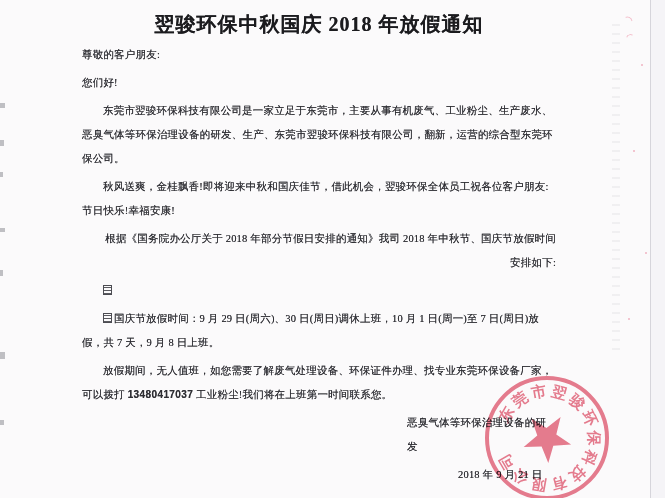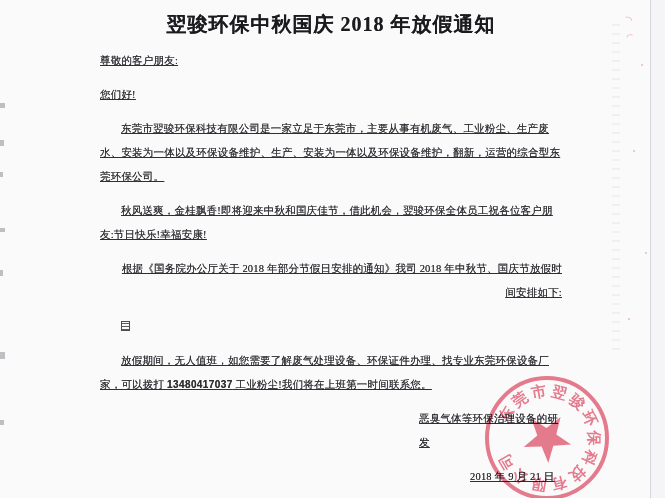--- a/index.html
+++ b/index.html
@@ -18,31 +18,30 @@
   .paper-edge-strip { position:absolute; left:651px; top:0; width:14px; height:498px; background:#f5f4f7; }
   .grain { position:absolute; left:612px; top:20px; width:8px; height:330px;
     background:repeating-linear-gradient(0deg, rgba(150,150,158,.18) 0 2px, transparent 2px 9px);
     opacity:.6; }
   .squiggle { position:absolute; border:1px solid rgba(238,150,170,.55); border-color:rgba(238,150,170,.55) transparent transparent transparent; border-radius:50%; }
   .sq1 { left:620px; top:16px; width:10px; height:14px; transform:rotate(30deg); }
   .sq2 { left:626px; top:34px; width:8px; height:10px; transform:rotate(-20deg); }
   .pink-dot { position:absolute; width:2px; height:2px; border-radius:50%; background:#f0b3c2; }
   .edge-mark { position:absolute; left:0; background:#8e8e96; opacity:.55; }
 
-  .content { position:absolute; left:90px; top:0; width:482px; }
+  .content { position:absolute; left:78px; top:0; width:482px; }
   .doc-title {
     font-size:20px; line-height:29px; font-weight:bold; text-align:center;
     letter-spacing:1px; color:#1b1b1e; margin-top:10px;
     text-shadow:0 0 .5px rgba(20,20,25,.75);
   }
   .content p {
-    font-size:10.5px; line-height:24px; margin:10px;
+    font-size:10.5px; line-height:24px; margin:4px;
     white-space:pre-wrap; letter-spacing:.2px;
     text-shadow:0 0 .55px rgba(45,45,52,.8);
-    text-decoration:underline;
   }
   .indent { text-indent:2em; }
   .mt11 { margin-top:11px; } .mt8 { margin-top:8px; } .mt7 { margin-top:7px; }
   .mt6 { margin-top:6px; } .mt5 { margin-top:5px;text-align:right; } .mt1 { margin-top:1px; } .mt0 { margin-top:0; }
   .sig-company { margin-left:329px !important; }
   .sig-date { margin-left:380px !important; }
   .wingding-box {
     display:inline-block; width:7px; height:8px; margin-right:2px;
     border:1px solid #4c4c52; vertical-align:-1px;
     background:repeating-linear-gradient(0deg,#5a5a60 0 1px,transparent 1px 3px);
@@ -58,26 +57,27 @@
 <body>
 
 <div class="page">
 
   <div class="content">
     <div class="doc-title">翌骏环保中秋国庆 2018 年放假通知</div>
 
     <p class="mt11">尊敬的客户朋友:</p>
     <p class="mt6">您们好!</p>
 
-    <p class="indent mt7">东莞市翌骏环保科技有限公司是一家立足于东莞市，主要从事有机废气、工业粉尘、生产废水、安装为一体以及环保设备维护、生产、安装为一体以及环保设备维护，翻新，运营的综合型东莞环保公司。</p>
+    <p class="indent mt7">东莞市翌骏环保科技有限公司是一家立足于东莞市，主要从事有机废气、工业粉尘、生产废水、恶臭气体等环保治理设备的研发、生产、东莞市翌骏环保科技有限公司，翻新，运营的综合型东莞环保公司。</p>
     <p class="indent mt6">秋风送爽，金桂飘香!即将迎来中秋和国庆佳节，借此机会，翌骏环保全体员工祝各位客户朋友:节日快乐!幸福安康!</p>
     <p class="indent mt5">根据《国务院办公厅关于 2018 年部分节假日安排的通知》我司 2018 年中秋节、国庆节放假时间安排如下:</p>
 
     <p class="indent mt0"><span class="wingding-box"></span></p>
 
+    <p class="indent mt8"><span class="wingding-box"></span><span>国庆节放假时间：9 月 29 日(周六)、30 日(周日)调休上班，10 月 1 日(周一)至 7 日(周日)放假，共 7 天，9 月 8 日上班。</span></p>
 
     <p class="indent mt0"><span>放假期间，无人值班，如您需要了解废气处理设备、环保证件办理、找专业东莞环保设备厂家，可以拨打 </span><span class="phone">13480417037</span><span> 工业粉尘!我们将在上班第一时间联系您。</span></p>
 
 
     <p class="mt11 sig-company">恶臭气体等环保治理设备的研发</p>
     <p class="mt11 sig-date">2018 年 9 月 21 日</p>
   </div>
 
   <div class="stamp" id="stamp"><svg viewBox="0 0 140 140" width="140" height="140">
         <circle cx="70" cy="70" r="60" fill="none" stroke="#e25c73" stroke-width="4"></circle>

